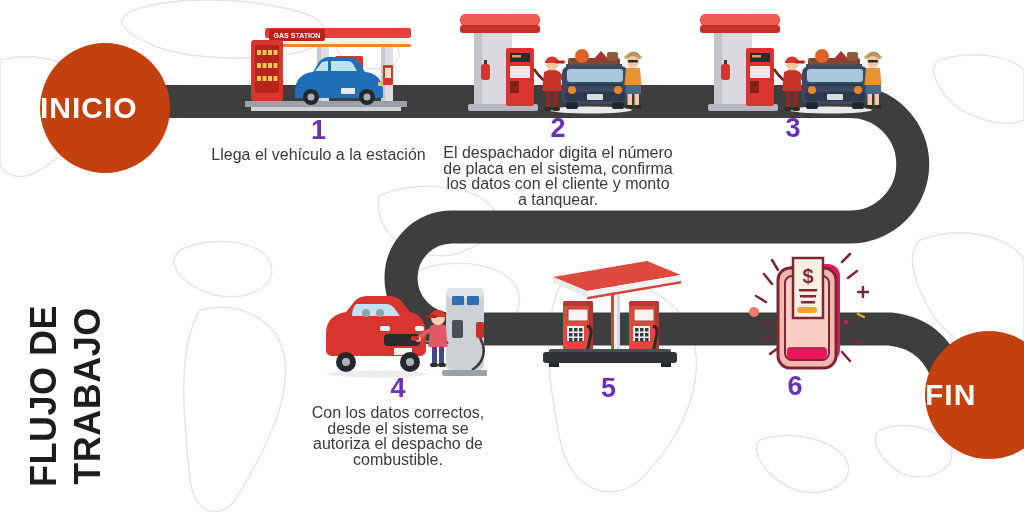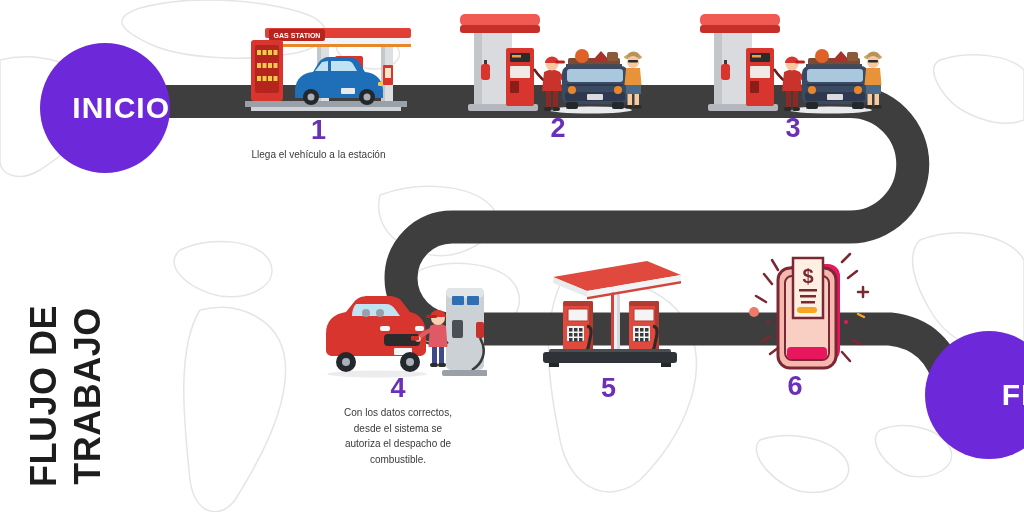--- a/index.html
+++ b/index.html
@@ -4,22 +4,22 @@
 <style>
   html,body { margin:0; padding:0; background:#fff; }
   .canvas {
     position:relative; width:1024px; height:512px; overflow:hidden;
     background:#ffffff; font-family:"Liberation Sans", sans-serif;
   }
   .layer { position:absolute; left:0; top:0; }
 
   
   .badge {
-    position:absolute; border-radius:50%; background:#6d28d9;
-    display:flex; align-items:center; justify-content:flex-end; z-index:2;
+    position:absolute; border-radius:50%; background:#c2410c;
+    display:flex; align-items:center; justify-content:flex-start; z-index:2;
   }
   .badge span {
     color:#ffffff; font-weight:bold; letter-spacing:1px;
   }
   #start-badge { left:40px; top:43px; width:130px; height:130px; }
   #start-badge span { font-size:30px; }
   #end-badge { left:925px; top:331px; width:128px; height:128px; }
   #end-badge span { font-size:30px; }
 
   
@@ -30,21 +30,21 @@
     letter-spacing:0.5px; white-space:nowrap;
   }
 
   
   .step { position:absolute; text-align:center; z-index:4; }
   .step-number {
     font-size:27px; line-height:28px; font-weight:bold; color:#6A30B5;
     margin-bottom:3px;
   }
   .step-desc {
-    font-size:10px; line-height:15.5px; color:#3A3A3A;
+    font-size:16px; line-height:15.5px; color:#3A3A3A;
     white-space:pre-line;
   }
   #step1 { left:196px; top:116px; width:245px; }
   #step2 { left:443px; top:114px; width:230px; }
   #step3 { left:678px; top:114px; width:230px; }
   #step4 { left:298px; top:374px; width:200px; }
   #step5 { left:496px; top:374px; width:225px; }
   #step6 { left:690px; top:372px; width:210px; }
 
   .illus { position:absolute; z-index:3; }
@@ -337,20 +337,24 @@
     <circle cx="104" cy="70" r="2" fill="#e8175d"></circle>
     <path d="M116,62 l6,3" stroke="#f5a623" stroke-width="2.5" stroke-linecap="round"></path>
   </svg>
 
   <div class="step" id="step1">
     <div class="step-number">1</div>
     <div class="step-desc">Llega el vehículo a la estación</div>
   </div>
   <div class="step" id="step2">
     <div class="step-number">2</div>
+    <div class="step-desc">El despachador digita el número
+de placa en el sistema, confirma
+los datos con el cliente y monto
+a tanquear.</div>
   </div>
   <div class="step" id="step3">
     <div class="step-number">3</div>
   </div>
   <div class="step" id="step4">
     <div class="step-number">4</div>
     <div class="step-desc">Con los datos correctos,
 desde el sistema se
 autoriza el despacho de
 combustible.</div>

